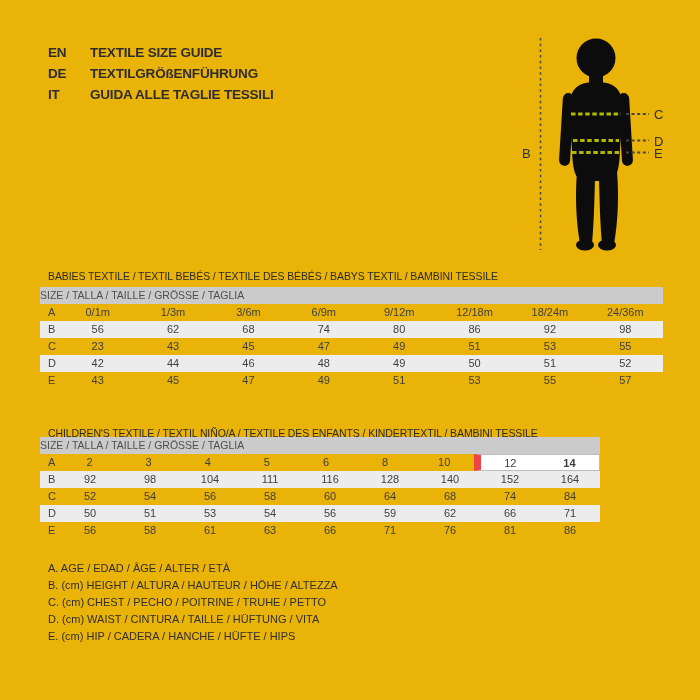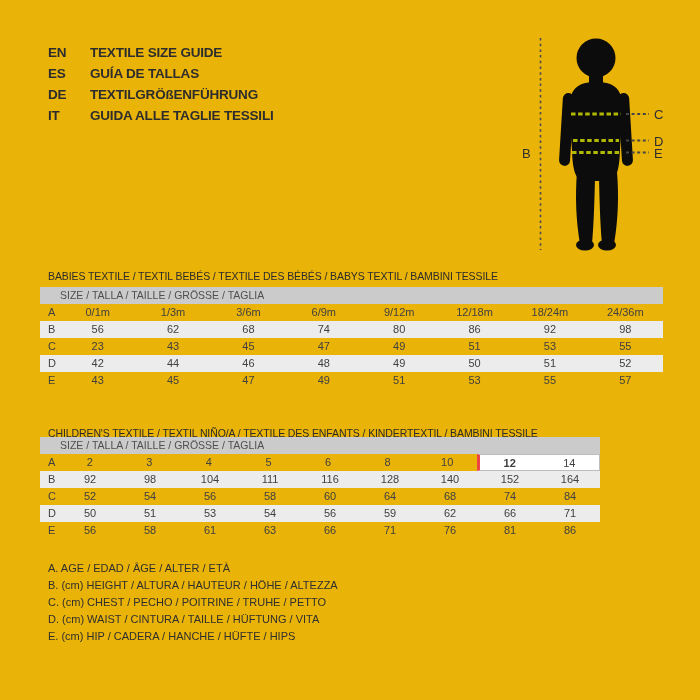--- a/index.html
+++ b/index.html
@@ -11,53 +11,49 @@
   .lang-block{position:absolute;left:48px;top:42px;}
   .lang-row{display:flex;height:21px;line-height:21px;font-size:13.5px;font-weight:bold;letter-spacing:-0.2px;color:#2d2d2d;}
   .lang-code{width:42px;flex:0 0 42px;}
   
   .figure-wrap{position:absolute;left:510px;top:26px;width:180px;height:236px;}
   .figure-wrap svg{display:block;width:100%;height:100%;}
   .svg-label{font-family:"Liberation Sans",sans-serif;font-size:13px;fill:#2e2e2e;}
   
   .sec-title{position:absolute;left:48px;font-size:10.5px;font-weight:normal;letter-spacing:-0.1px;color:#2b2b2b;white-space:nowrap;}
   .size-header{position:absolute;left:40px;height:17px;line-height:17px;background:#cbcbcb;color:#4f4f4f;
-    font-size:10.5px;padding-left:20px;box-sizing:border-box;white-space:nowrap;}
+    font-size:10.5px;padding-left:0;box-sizing:border-box;white-space:nowrap;}
   .table{position:absolute;left:40px;}
   .trow{display:flex;height:17px;line-height:17px;font-size:11px;color:#404040;}
   .trow.stripe{background:#ececec;}
   .cell{flex:1;text-align:center;}
   .cell.rlabel{flex:0 0 12px;text-align:left;padding-left:8px;}
   .cell.hl{background:#fff;border-top:1px solid #bdbdbd;border-bottom:1px solid #bdbdbd;box-sizing:border-box;}
-  .cell.hl-start{border-left:3px solid #ef4444;font-weight:bold;}
-  .cell.hl-end{border-right:1px solid #bdbdbd;}
+  .cell.hl-start{border-left:7px solid #ef4444;}
+  .cell.hl-end{border-right:1px solid #bdbdbd;font-weight:bold;}
   
   .legend{position:absolute;left:48px;top:560px;}
   .legend-line{height:17px;line-height:17px;font-size:11px;color:#2f2f2f;white-space:nowrap;}
   
   #babies-title{top:261px;}
   #babies-header{top:287px;width:623px;}
   #babies-table{top:304px;width:623px;}
   #children-title{top:418px;}
   #children-header{top:437px;width:560px;}
   #children-table{top:454px;width:560px;}
 </style>
 </head>
 <body>
 
 <div class="page">
 
   <section class="lang-block">
       <div class="lang-row">
         <span class="lang-code">EN</span>
         <span class="lang-title">TEXTILE SIZE GUIDE</span>
-      </div>
-      <div class="lang-row">
-        <span class="lang-code">ES</span>
-        <span class="lang-title">GUÍA DE TALLAS</span>
       </div>
       <div class="lang-row">
         <span class="lang-code">DE</span>
         <span class="lang-title">TEXTILGRÖßENFÜHRUNG</span>
       </div>
       <div class="lang-row">
         <span class="lang-code">IT</span>
         <span class="lang-title">GUIDA ALLE TAGLIE TESSILI</span>
       </div>
     </section>

